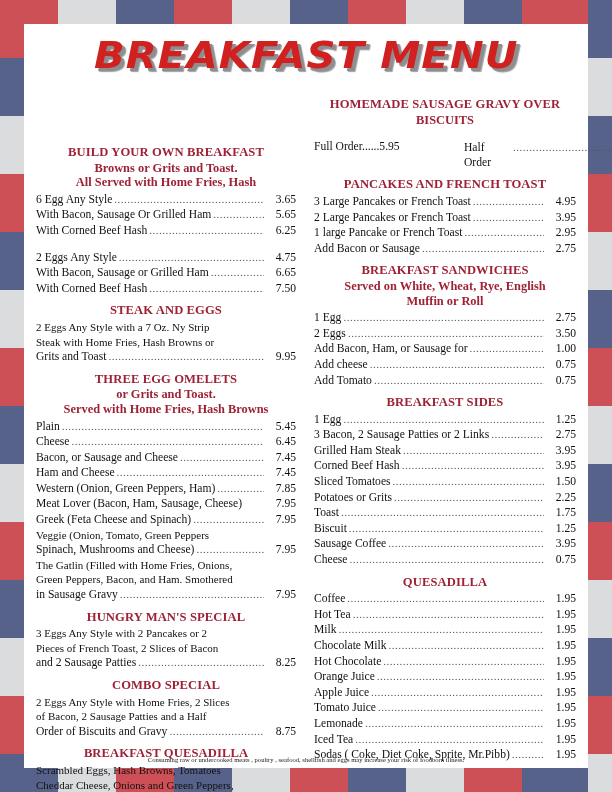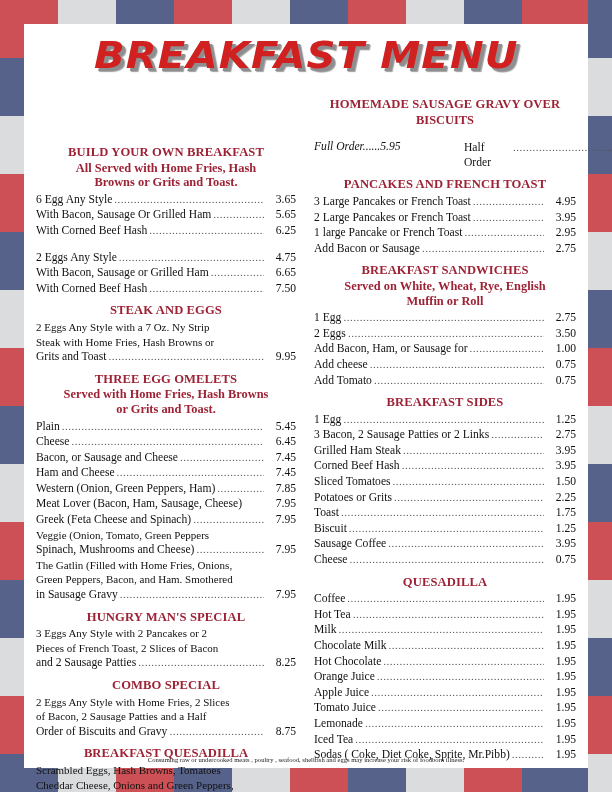--- a/index.html
+++ b/index.html
@@ -128,21 +128,21 @@
 
   
   .split-row {
     display: flex;
     font-size: 11.6px;
     line-height: 14.6px;
     color: #111;
     margin-top: 13px;
     margin-bottom: 2px;
   }
-  .split-row .half-a { flex: 0 0 150px; font-style: italic; }
+  .split-row .half-a { flex: 0 0 150px; }
   .split-row .half-b { flex: 1 1 auto; display: flex; align-items: baseline; }
   .split-row .half-b .leader {
     flex: 1 1 auto; overflow: hidden; color: #555; font-size: 11px; letter-spacing: .5px; margin: 0 2px;
   }
 
   
   .footer {
     position: absolute;
     left: 24px;
     right: 24px;
@@ -219,22 +219,22 @@
 
   <div class="inner">
 
     <div class="title-wrap">
       <span class="menu-title">BREAKFAST MENU</span>
     </div>
 
     <div class="columns">
       <div class="col col-left">
           <div class="sec-head">BUILD YOUR OWN BREAKFAST</div>
+          <div class="sec-sub">Browns or Grits and Toast.</div>
           <div class="sec-sub">All Served with Home Fries, Hash</div>
-          <div class="sec-sub">Browns or Grits and Toast.</div>
           <div class="rows">
             <div class="row">
               <span class="nm">6 Egg Any Style</span>
               <span class="leader">..........................................................................................</span>
               <span class="pr">3.65</span>
             </div>
             <div class="row">
               <span class="nm">With Bacon, Sausage Or Grilled Ham</span>
               <span class="leader">..........................................................................................</span>
               <span class="pr">5.65</span>
@@ -265,22 +265,22 @@
           <div class="rows">
             <div class="wrapline">2 Eggs Any Style with a 7 Oz. Ny Strip</div>
             <div class="wrapline">Steak with Home Fries, Hash Browns or</div>
             <div class="row">
               <span class="nm">Grits and Toast</span>
               <span class="leader">..........................................................................................</span>
               <span class="pr">9.95</span>
             </div>
           </div>
           <div class="sec-head">THREE EGG OMELETS</div>
+          <div class="sec-sub">or Grits and Toast.</div>
           <div class="sec-sub">Served with Home Fries, Hash Browns</div>
-          <div class="sec-sub">or Grits and Toast.</div>
           <div class="rows">
             <div class="row">
               <span class="nm">Plain</span>
               <span class="leader">..........................................................................................</span>
               <span class="pr">5.45</span>
             </div>
             <div class="row">
               <span class="nm">Cheese</span>
               <span class="leader">..........................................................................................</span>
               <span class="pr">6.45</span>

